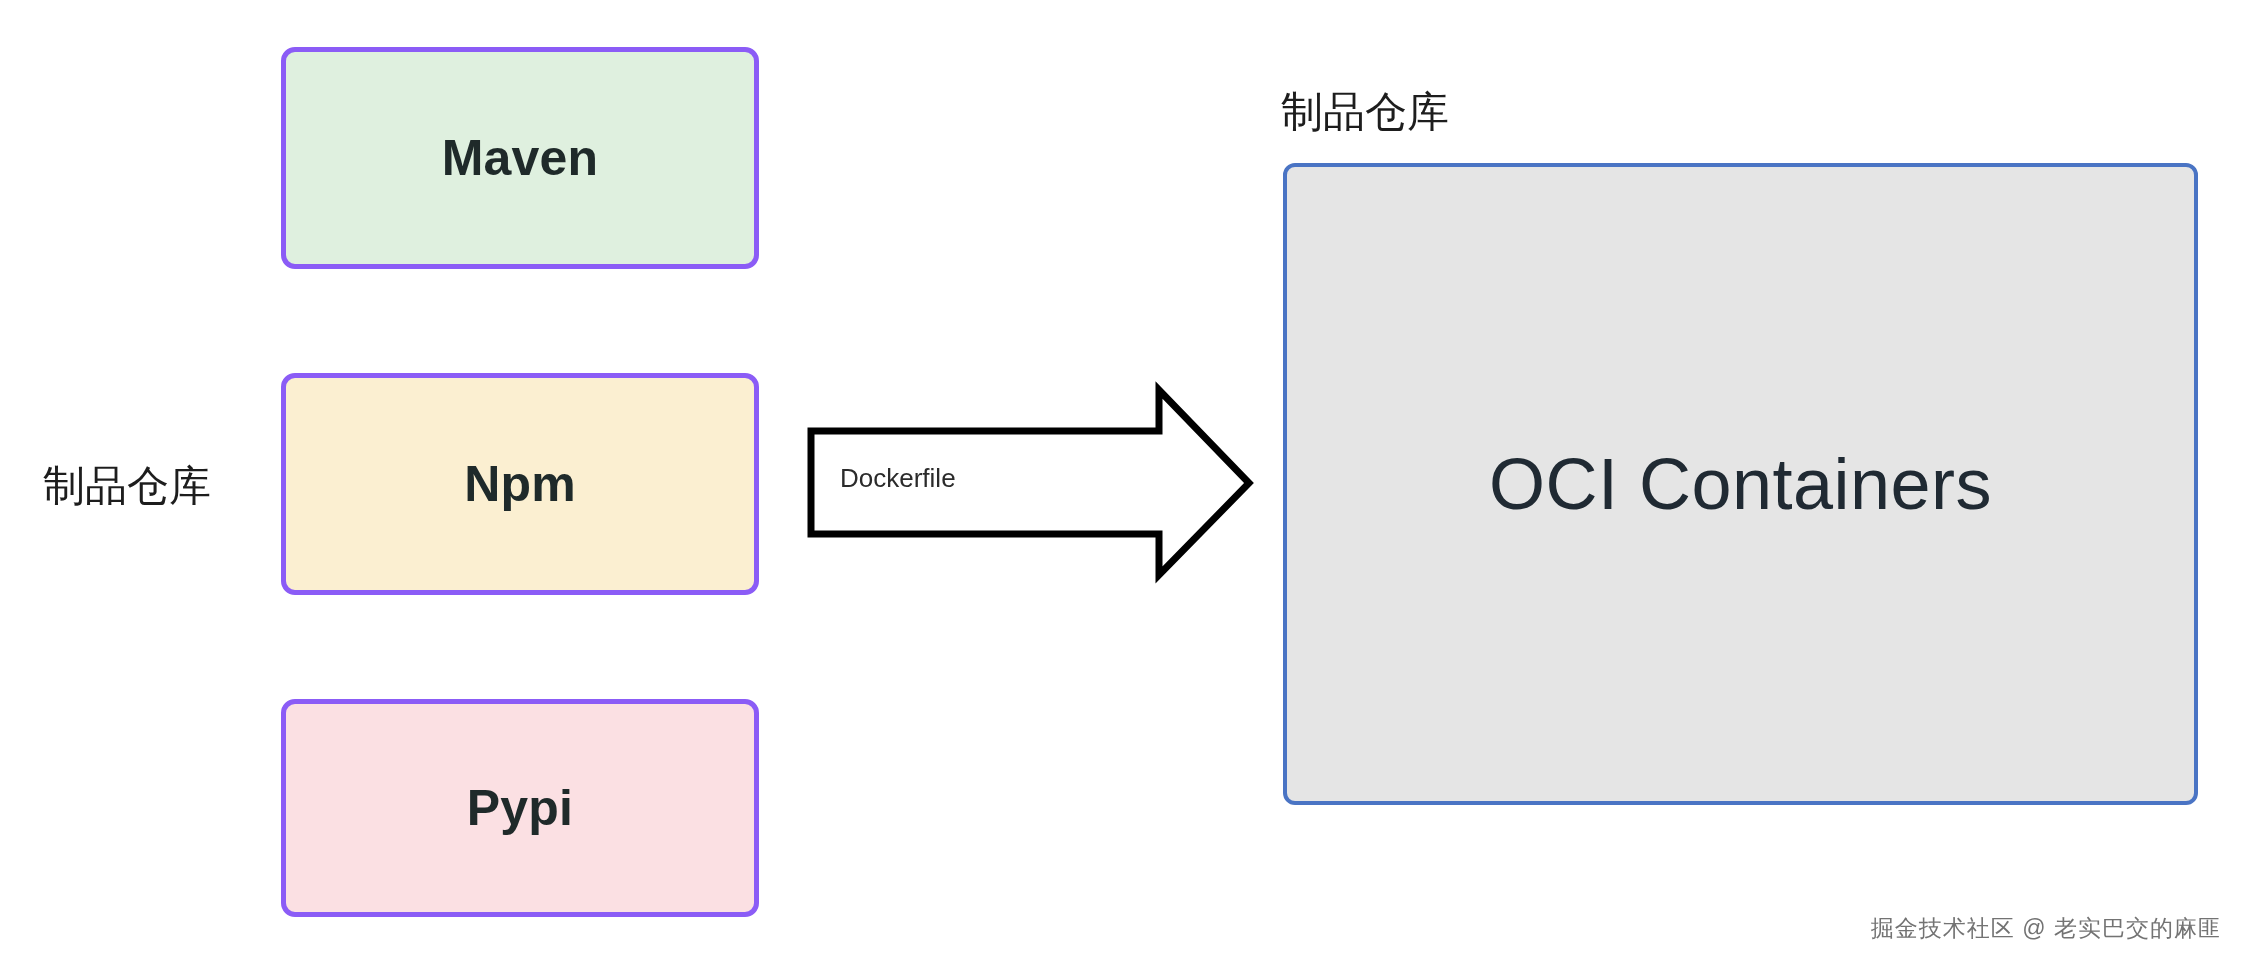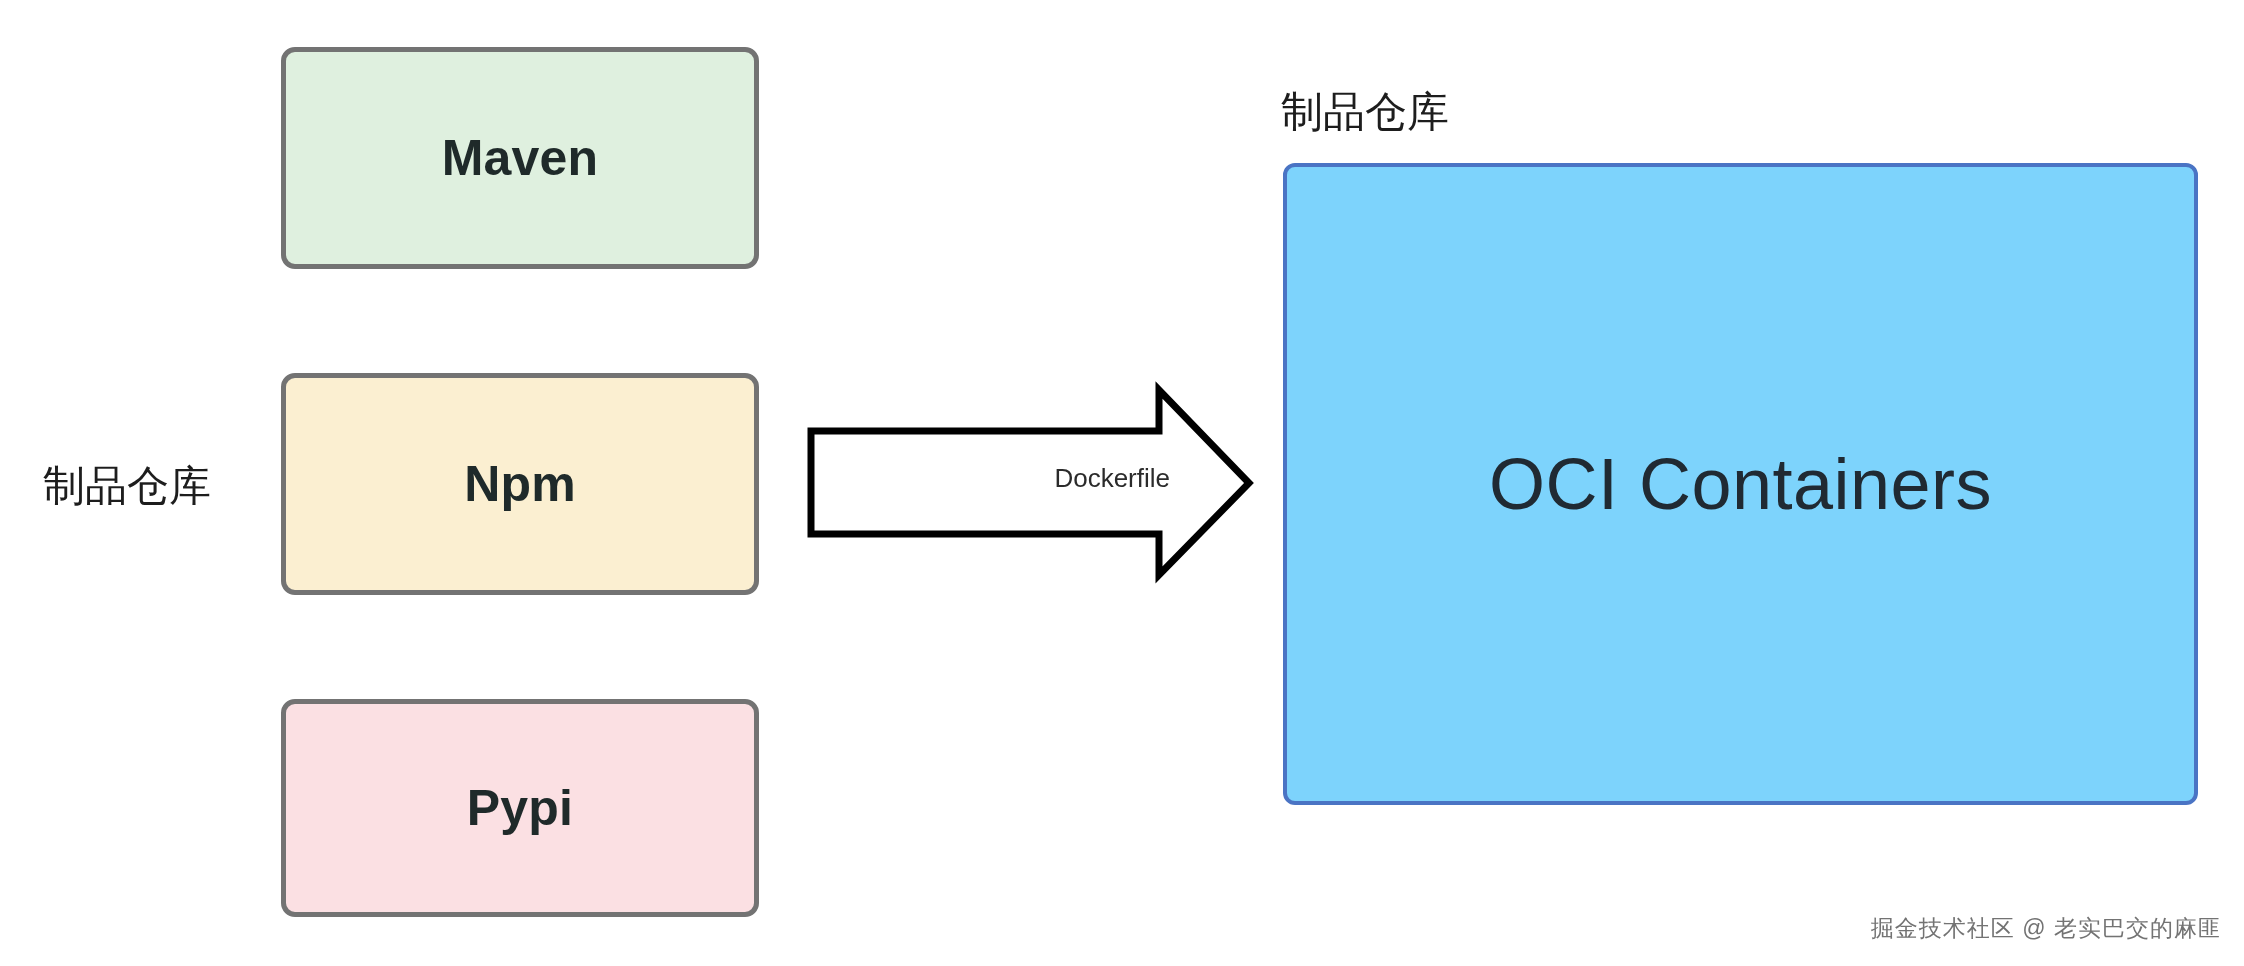--- a/index.html
+++ b/index.html
@@ -24,21 +24,21 @@
     position: absolute;
     box-sizing: border-box;
     display: flex;
     align-items: center;
     justify-content: center;
     text-align: center;
   }
 
   
   .artifact-box {
-    border: 5px solid #737373;
+    border: 5px solid #8b5cf6;
     border-radius: 14px;
   }
   .artifact-box .box-label {
     font-size: 50px;
     font-weight: bold;
     color: #1f2a2a;
     letter-spacing: 0.2px;
   }
 
   .box-maven {
@@ -62,21 +62,21 @@
     height: 218px;
     background: #fbe0e3;
   }
 
   
   .box-oci {
     left: 1283px;
     top: 163px;
     width: 915px;
     height: 642px;
-    background: #7dd3fc;
+    background: #e5e5e5;
     border: 4px solid #4a74c4;
     border-radius: 12px;
   }
   .box-oci .box-label {
     font-size: 72px;
     font-weight: 400;
     color: #202a33;
     letter-spacing: 0.5px;
   }
 
@@ -108,21 +108,21 @@
   .arrow-wrap svg {
     display: block;
     width: 460px;
     height: 220px;
   }
   .arrow-label {
     position: absolute;
     left: 840px;
     top: 463px;
     width: 330px;
-    text-align: right;
+    text-align: left;
     font-size: 26px;
     color: #2b2b2b;
     font-weight: 400;
   }
 
   
   .watermark {
     position: absolute;
     right: 22px;
     bottom: 22px;

